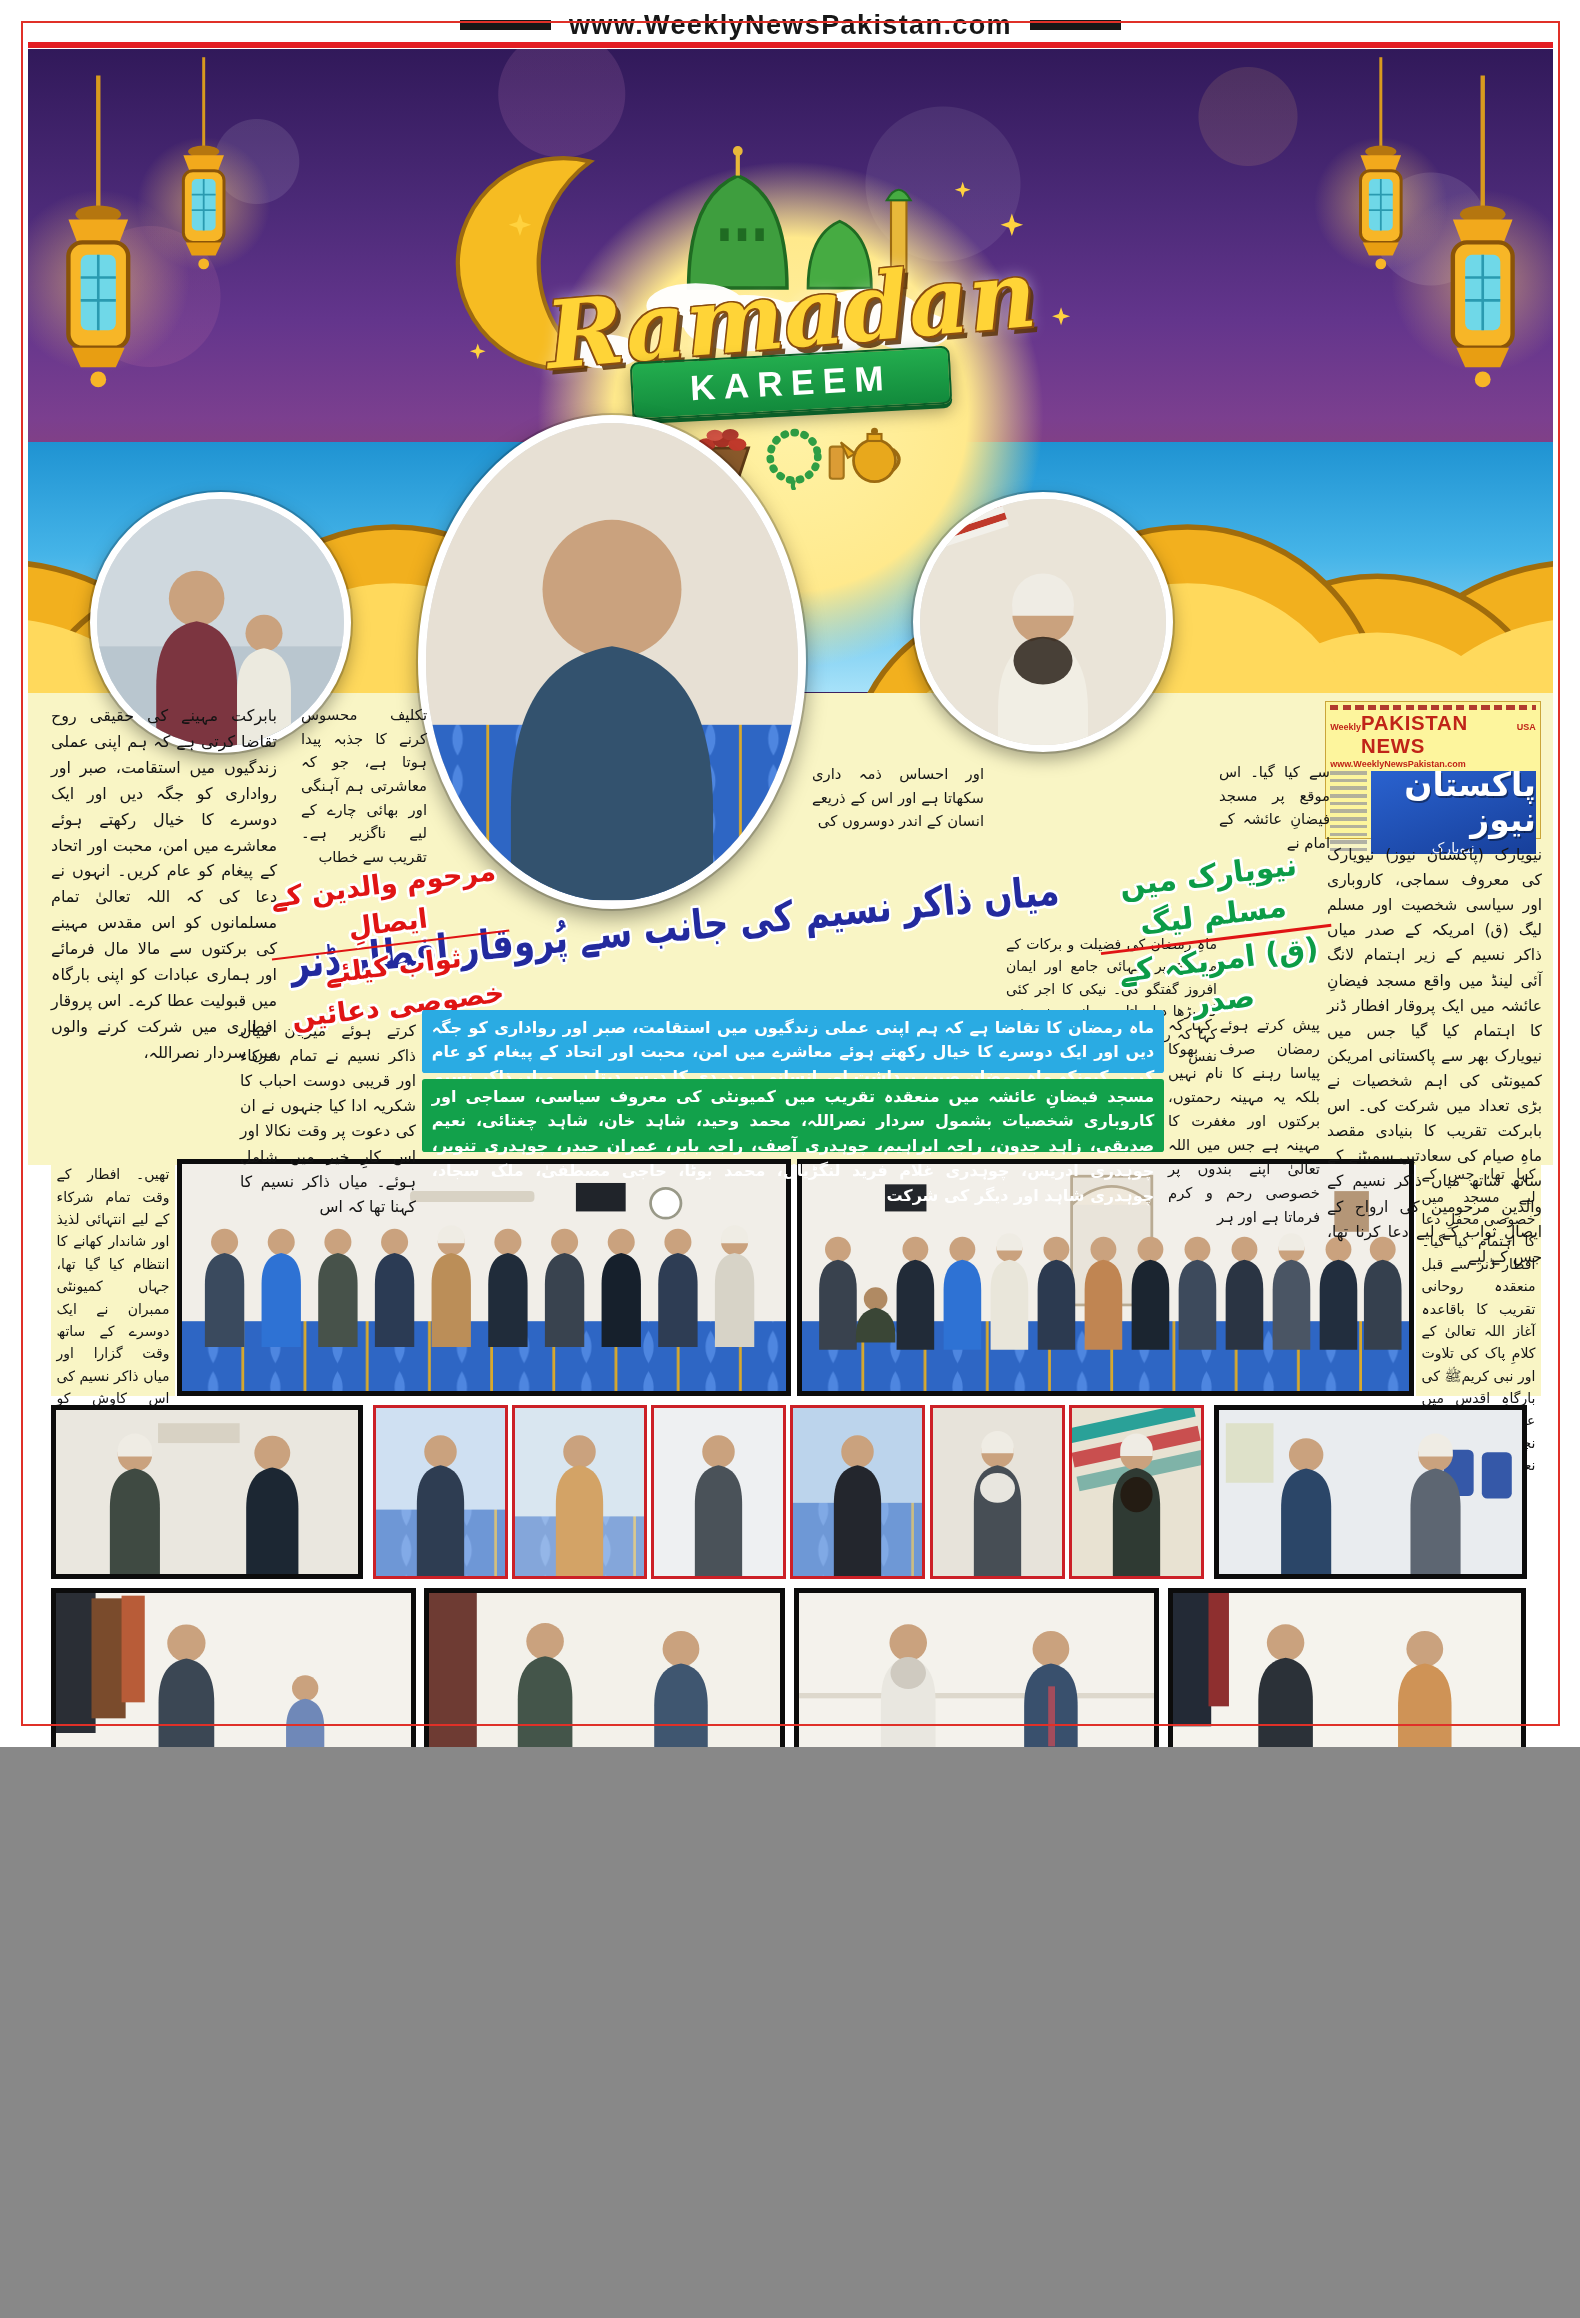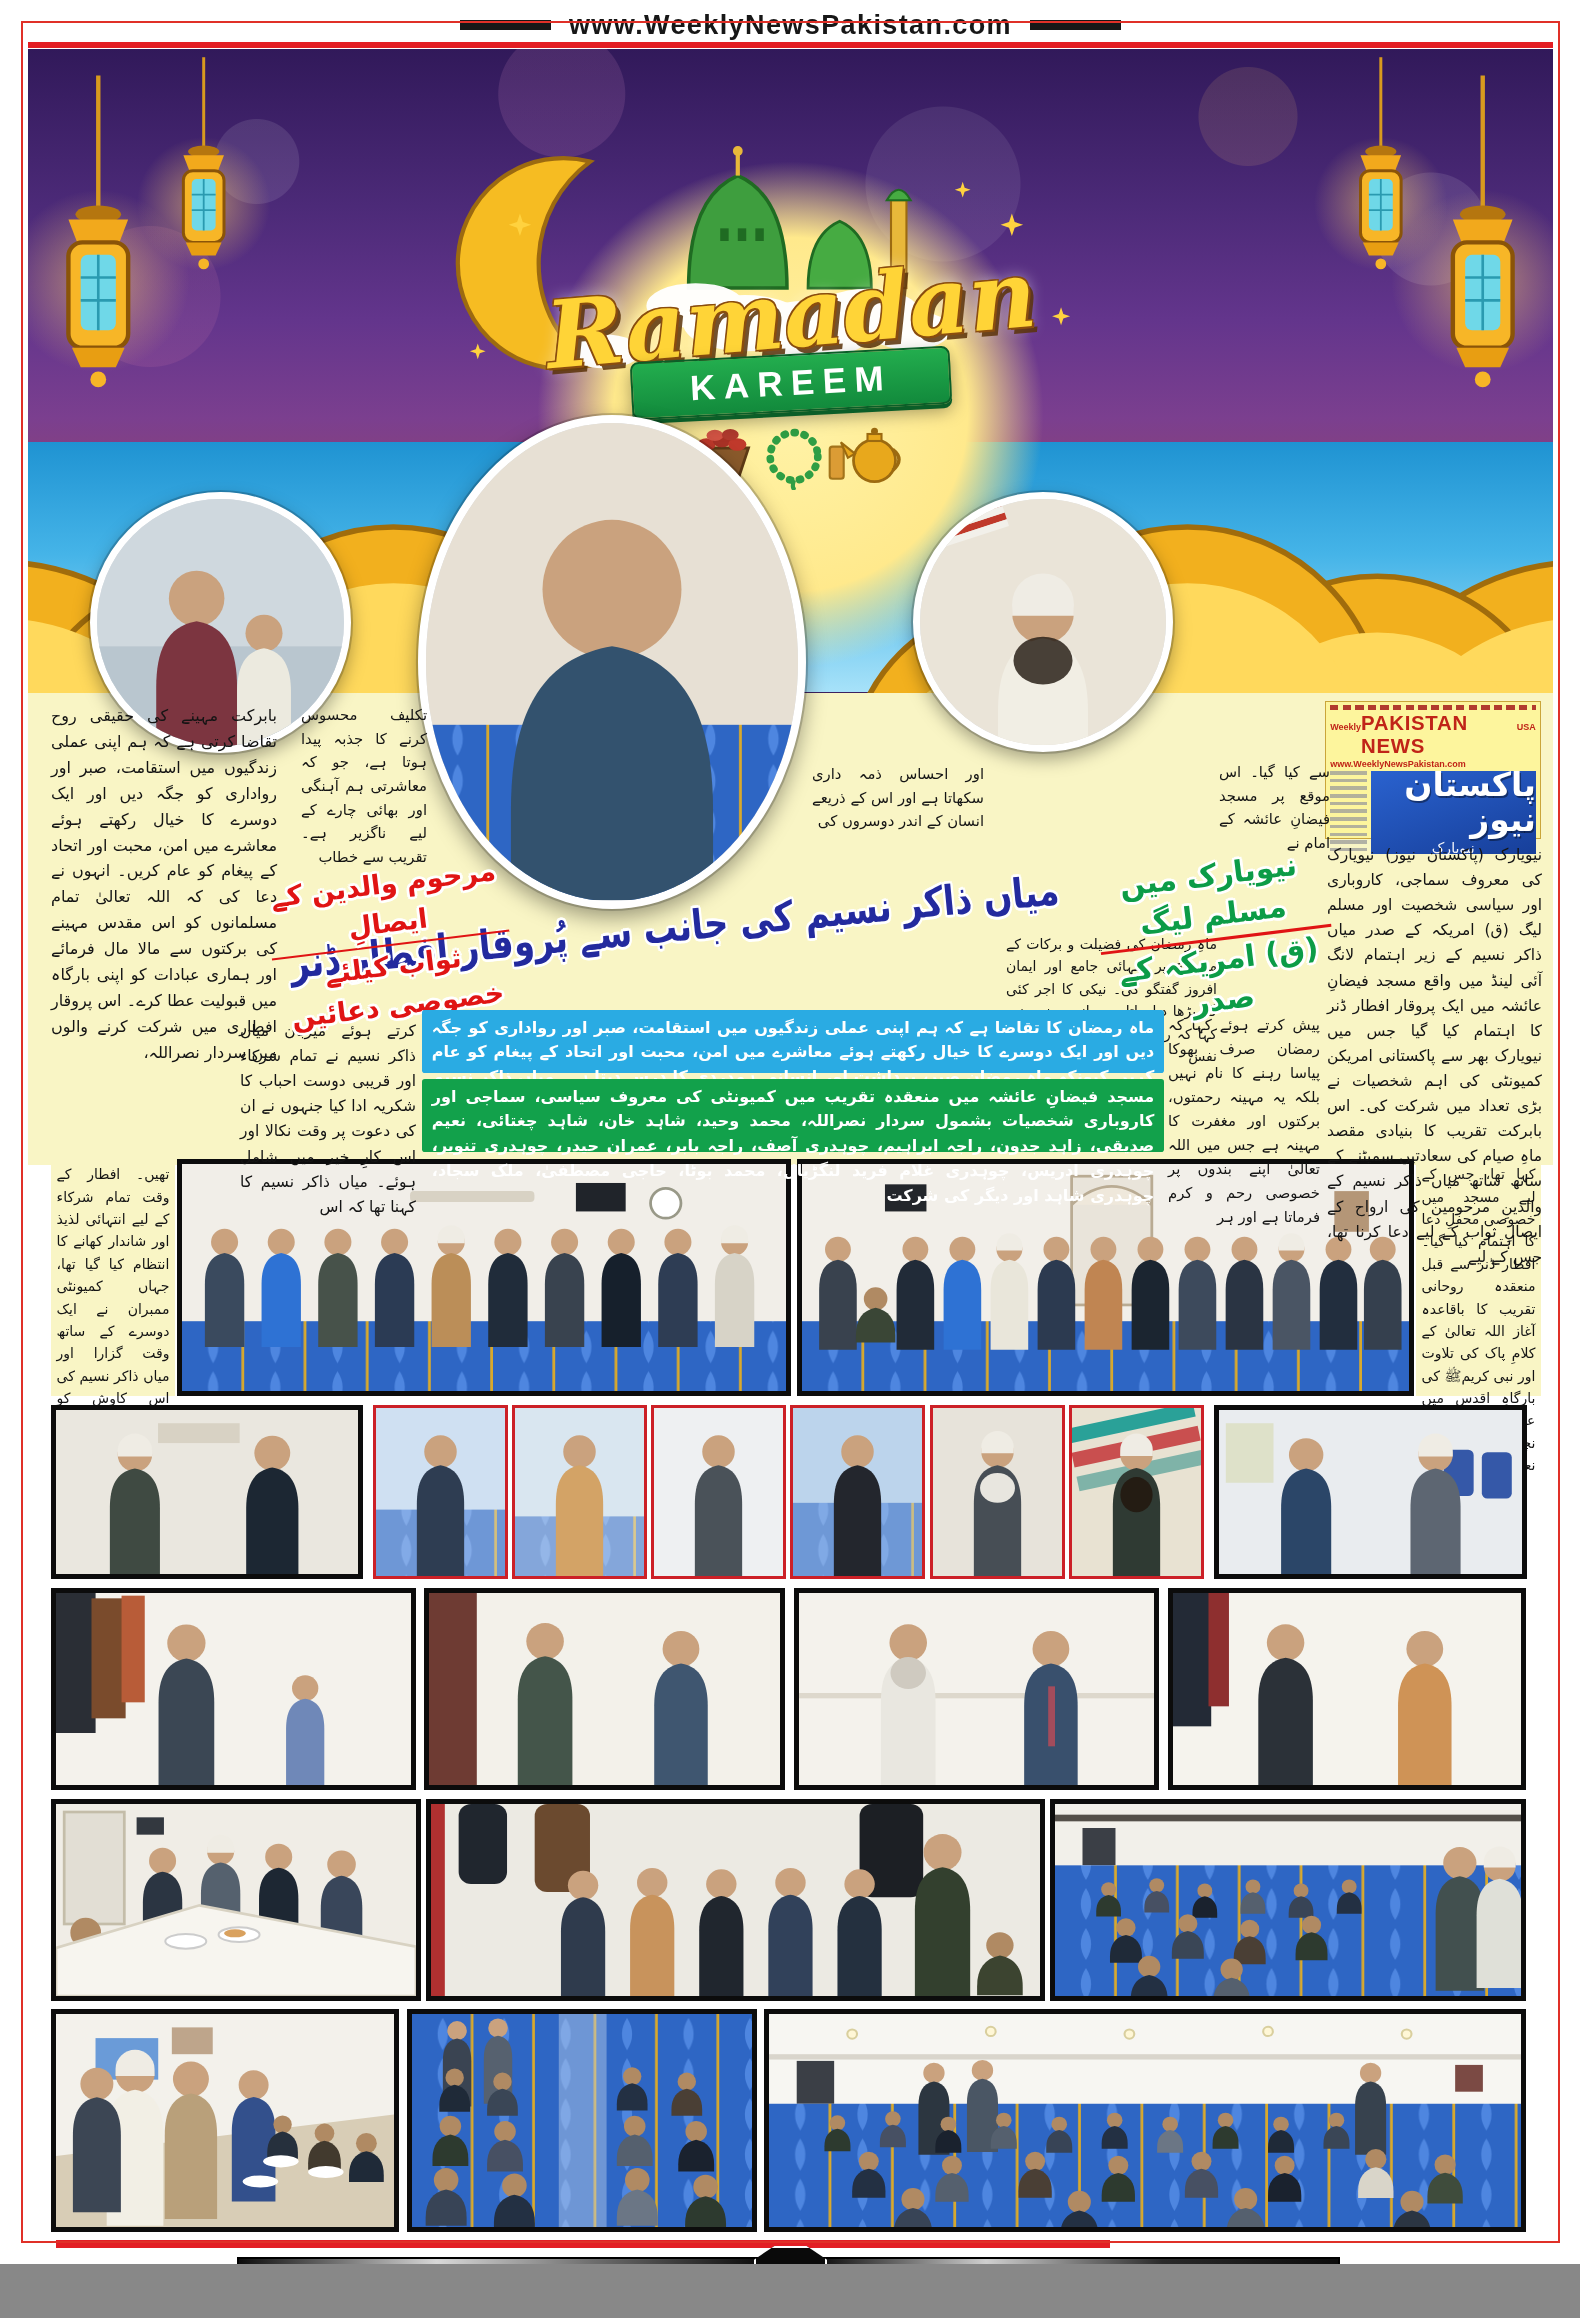--- a/index.html
+++ b/index.html
@@ -1,16 +1,16 @@
 <!DOCTYPE html>
 <html style="font-size:11.2px"><head>
 <meta charset="utf-8">
 <style>
   html,body{margin:0;padding:0;background:#888;}
-  .page{position:relative;width:1581px;height:2264px;background:#ffffff;overflow:hidden;
+  .page{position:relative;width:1581px;height:1747px;background:#ffffff;overflow:hidden;
         font-family:"Liberation Sans",sans-serif;}
   .abs{position:absolute;}
   .frame{position:absolute;left:21px;top:21px;right:21px;bottom:21px;border:2.8px solid #e03028;pointer-events:none;z-index:40;}
 
   
   .hdr{left:0;top:9.8px;width:100%;display:flex;align-items:center;justify-content:center;gap:18px;z-index:5;}
   .hdr-dash{width:91px;height:9.8px;background:#171717;}
   .hdr-url{font-size:27px;font-weight:bold;letter-spacing:1.4px;color:#171717;}
   .hdr-rule{left:28px;top:42px;width:1525px;height:6.3px;background:#e31e24;z-index:5;}
 

